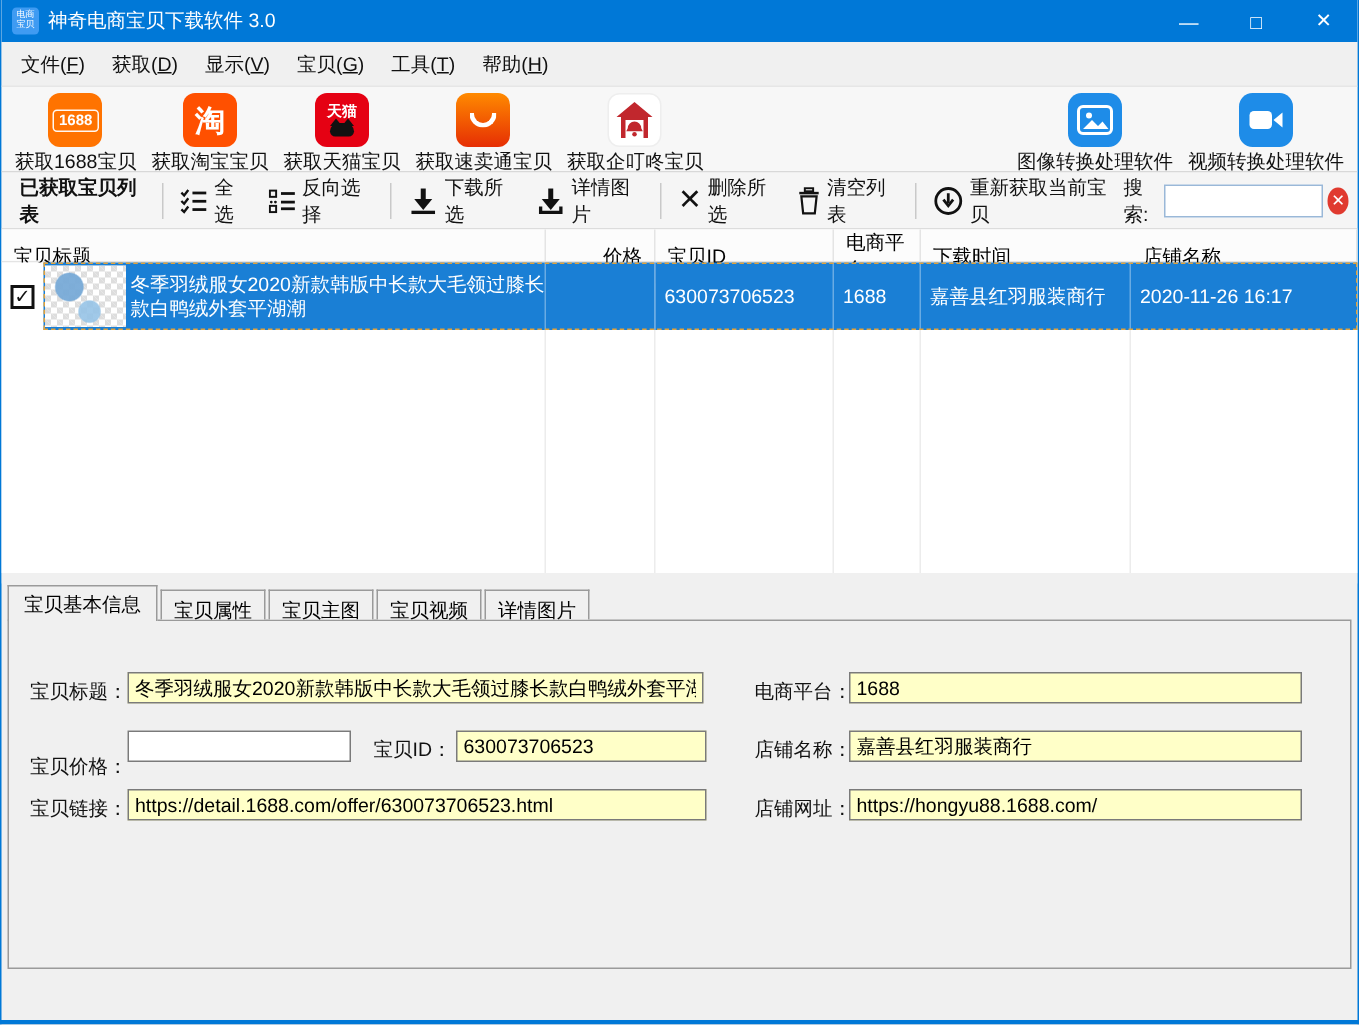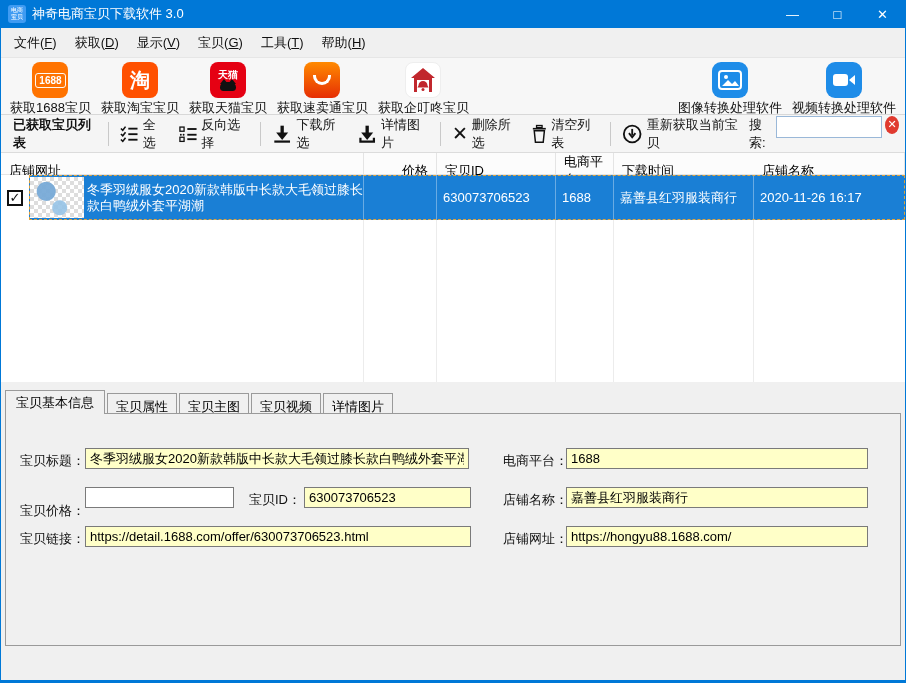--- a/index.html
+++ b/index.html
@@ -45,21 +45,21 @@
   .toolbar-right { margin-left:auto; display:flex; }
   .icon-blue { background:#1e8ce8; border-radius:9px; }
 
   
   .actionbar { height:38px; background:#f5f5f5; border-bottom:1px solid #dcdcdc; display:flex;
     align-items:center; padding:0 6px; font-size:13px; color:#111; flex:none; }
   .ab-title { font-weight:bold; padding:0 6px; }
   .ab-btn { display:flex; align-items:center; gap:4px; padding:4px 6px; }
   .ab-sep { width:1px; height:24px; background:#c9c9c9; margin:0 5px; }
   .x-glyph { font-size:19px; font-weight:bold; line-height:18px; }
-  .search-group { margin-left:auto; display:flex; }
+  .search-group { margin-left:auto; display:flex; align-items:center; }
   .search-input { width:106px; height:22px; border:1px solid #9ab8d8; background:#fff; font-size:13px; padding:0 4px; }
   .clear-btn { width:18px; height:18px; border-radius:50%; background:#e03a2f; color:#fff; font-size:11px;
     font-weight:bold; display:flex; align-items:center; justify-content:center; margin-left:3px; }
 
   
   .table { flex:none; height:229px; background:#fff; display:flex; flex-direction:column; }
   .thead { height:22px; display:grid; grid-template-columns:363px 73px 119px 58px 140px 1fr;
     background:#fcfcfc; border-bottom:1px solid #e4e4e4; font-size:13px; align-items:center; }
   .thead .th { padding:0 8px; border-right:1px solid #e4e4e4; height:100%; display:flex; align-items:center; }
   .thead .th.right { justify-content:flex-end; }
@@ -262,21 +262,21 @@
     </div>
     <div class="search-group">
       <span style="margin-right:5px">搜索:</span>
       <input class="search-input" value="" style="">
       <span class="clear-btn">✕</span>
     </div>
   </div>
 
   <div class="table">
     <div class="thead">
-      <div class="th">店铺网址</div>
+      <div class="th">宝贝标题</div>
       <div class="th right">价格</div>
       <div class="th">宝贝ID</div>
       <div class="th">电商平台</div>
       <div class="th" style="border-right:none">下载时间</div>
       <div class="th">店铺名称</div>
     </div>
     <div class="trow">
       <div class="cell-check">
         <span class="checkbox">
             <span>✓</span>

